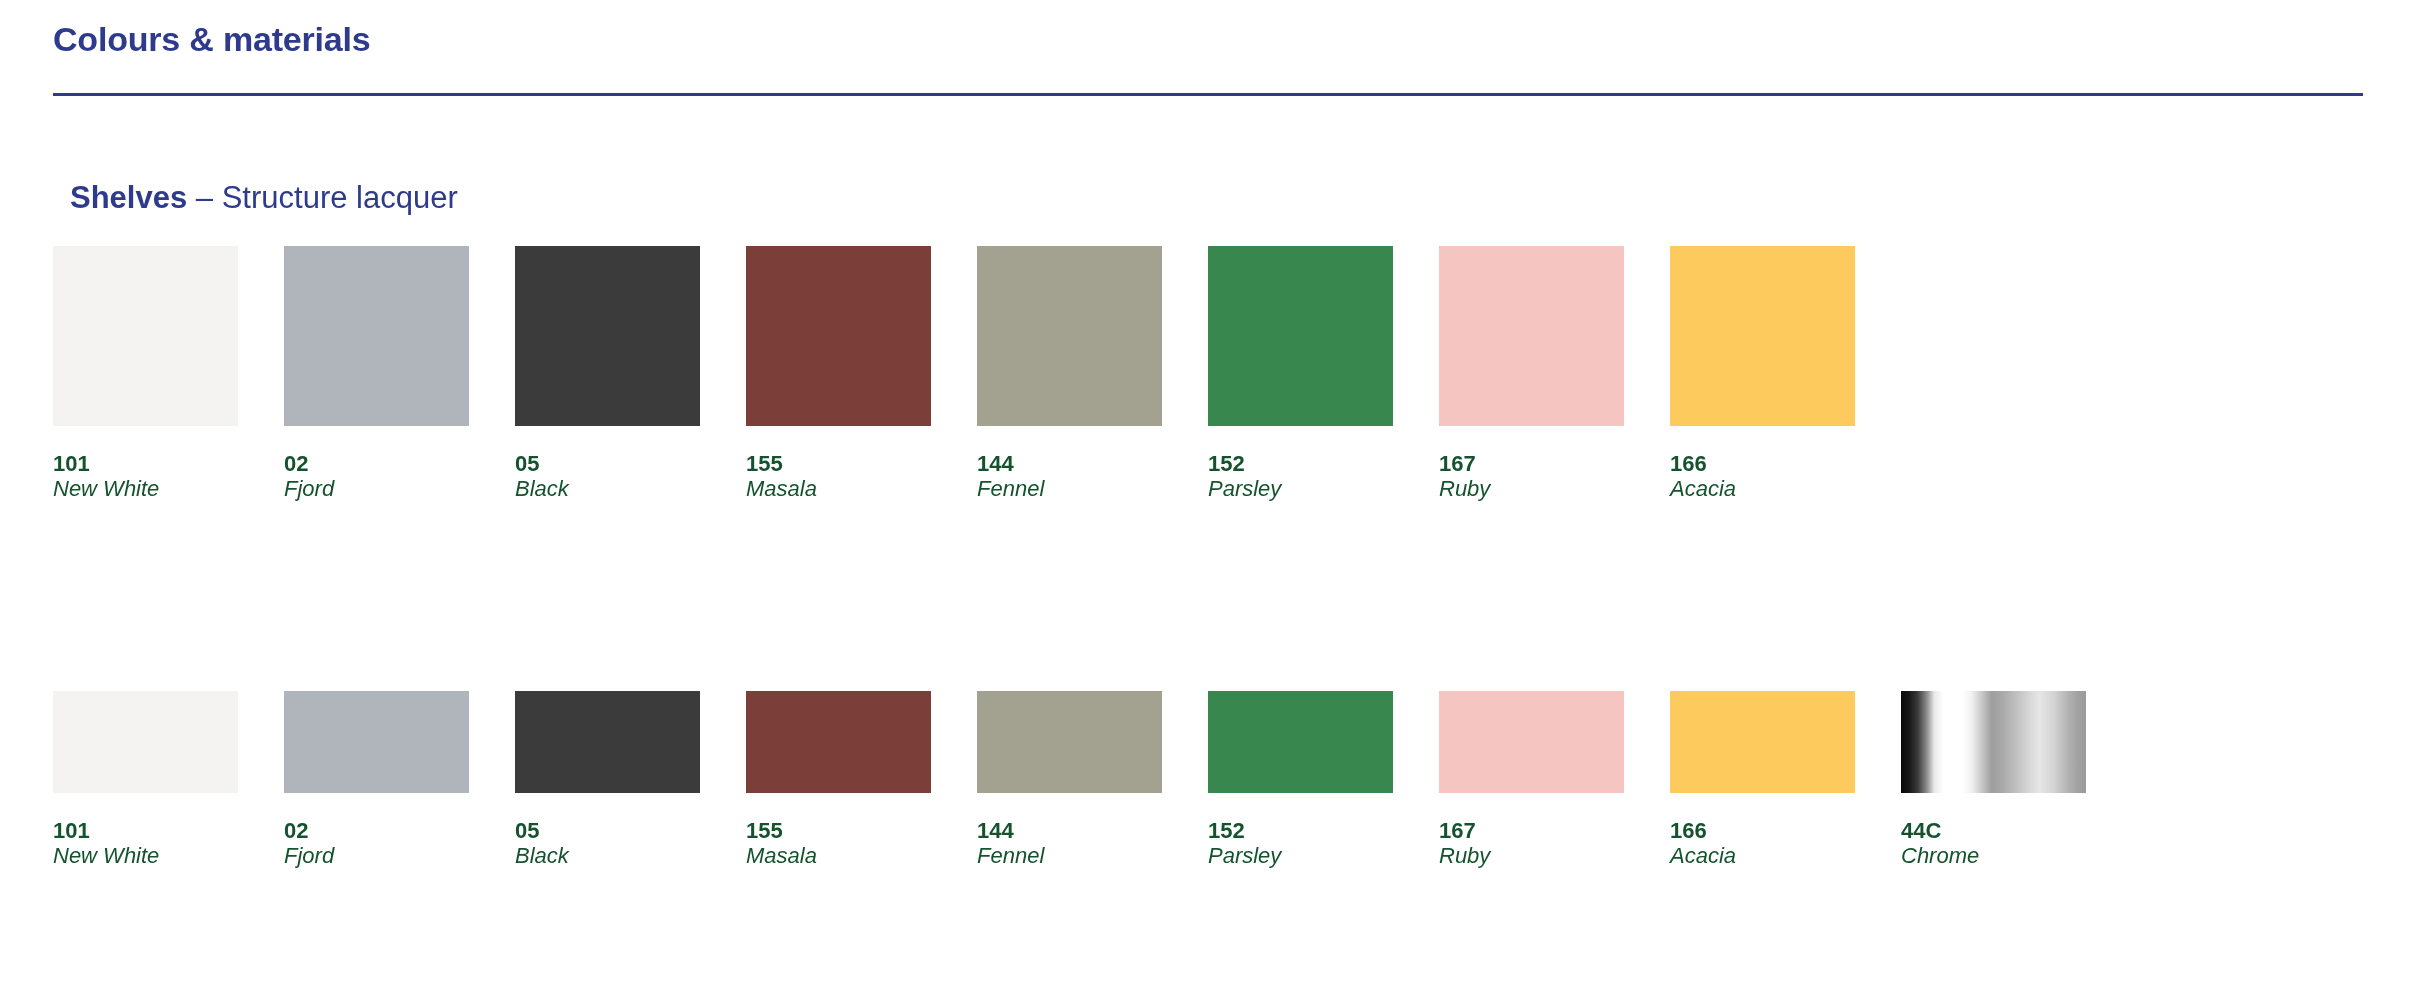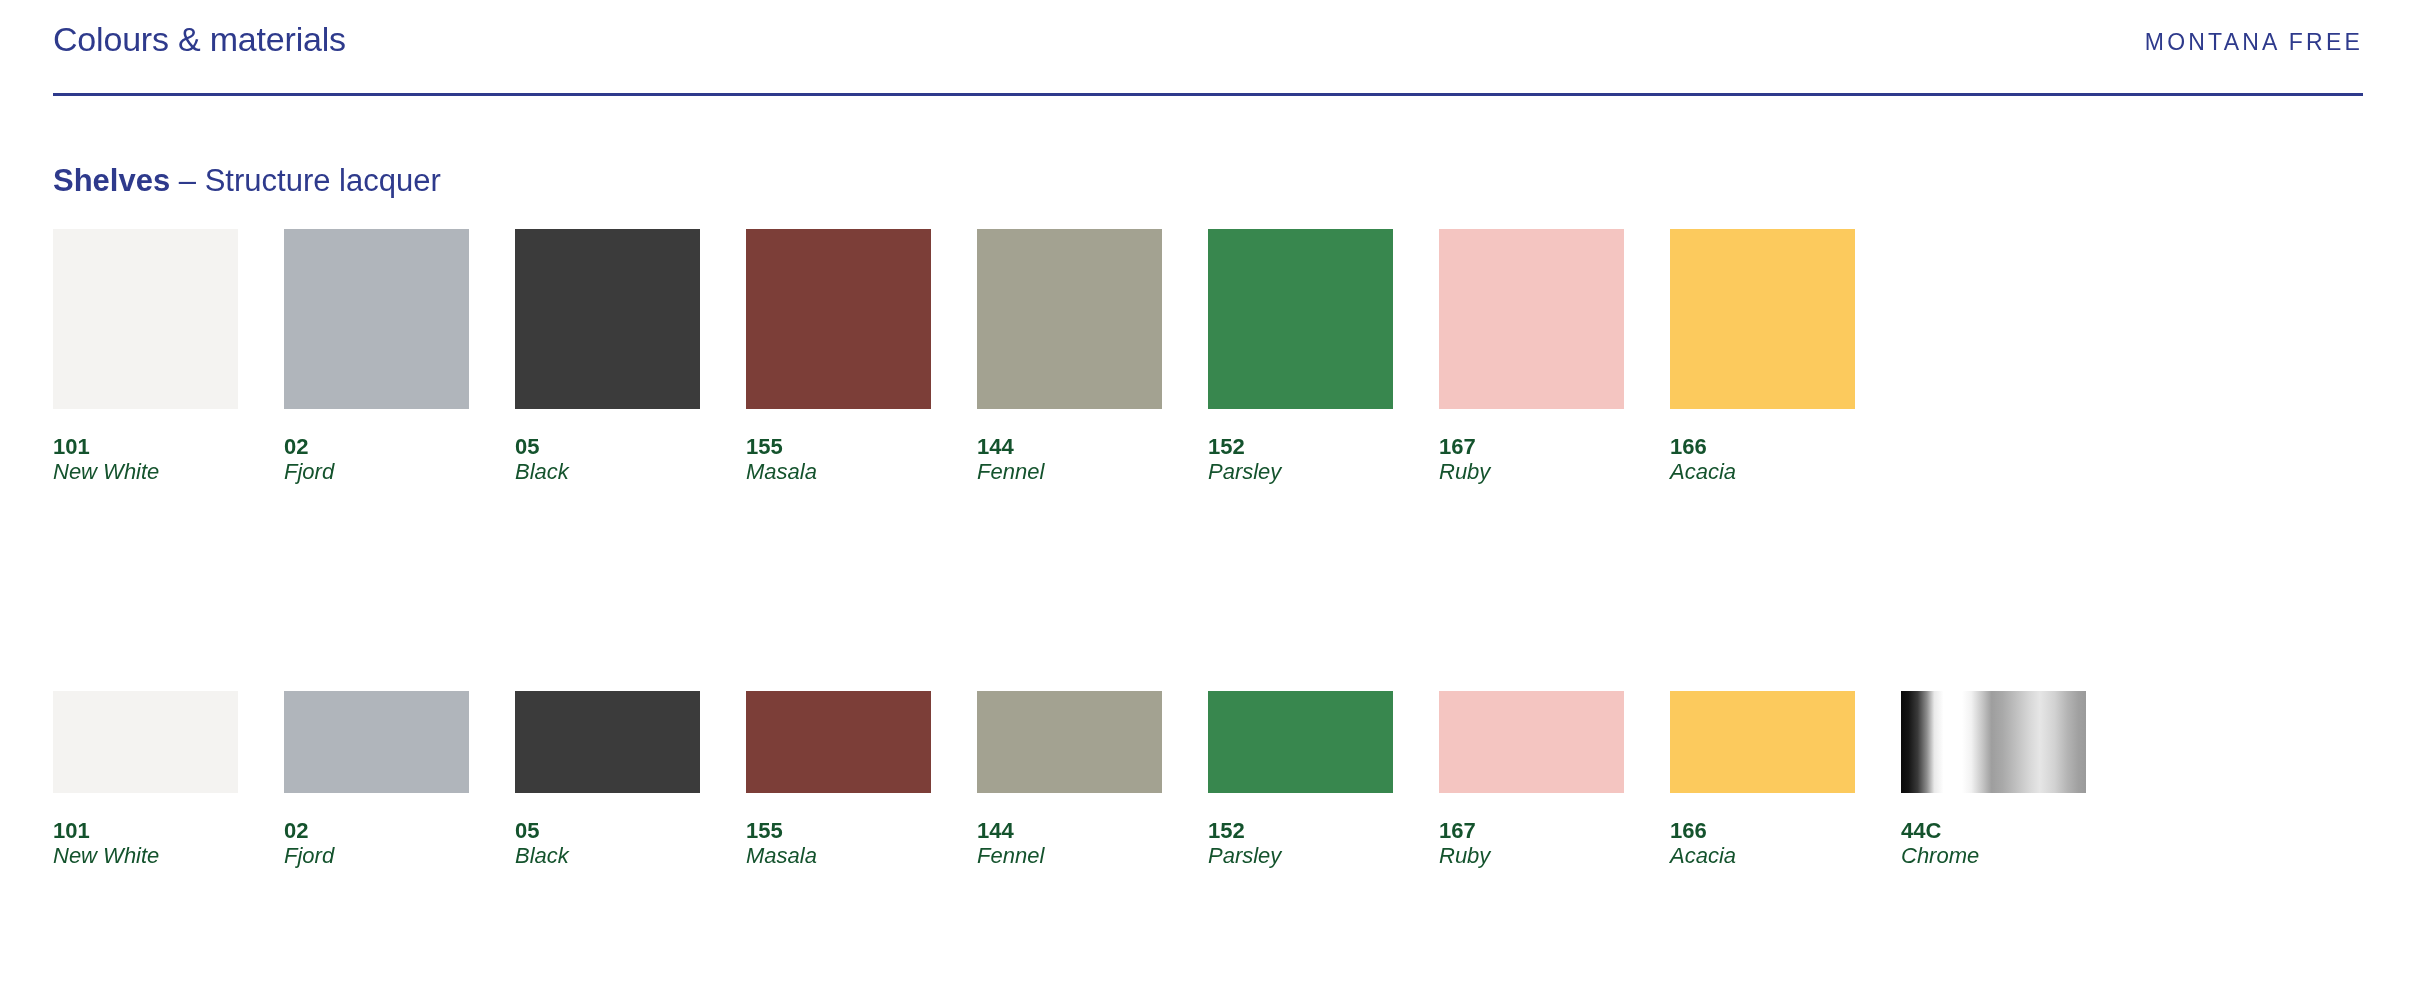--- a/index.html
+++ b/index.html
@@ -30,21 +30,21 @@
     top: 0;
     width: 2310px;
     height: 96px;
     display: flex;
     align-items: flex-start;
     justify-content: space-between;
     box-sizing: border-box;
   }
   .page-title {
     font-size: 34px;
-    font-weight: 400;
+    font-weight: 700;
     letter-spacing: -0.2px;
     color: #2e3a8c;
     line-height: 1;
     padding-top: 22px;
     white-space: nowrap;
   }
   .brand-label {
     font-size: 23px;
     font-weight: 400;
     letter-spacing: 3.2px;
@@ -69,21 +69,21 @@
     width: 2310px;
   }
   .section-1 { top: 165px; }
   .section-2 { top: 658px; }
 
   .section-heading {
     font-size: 31px;
     line-height: 1;
     color: #2e3a8c;
     white-space: nowrap;
-    margin: 0;
+    margin: 17px;
     font-weight: 400;
   }
   .section-heading .grp {
     font-weight: 700;
   }
   .section-heading .sep {
     font-weight: 400;
   }
   .section-heading .desc {
     font-weight: 400;
@@ -129,21 +129,20 @@
     font-style: italic;
   }
 </style>
 </head>
 <body>
 
 <div class="page">
 
   <div class="header">
     <div class="page-title">Colours &amp; materials</div>
-    <div class="brand-label">MONTANA FREE</div>
   </div>
   <div class="header-rule"></div>
 
   <div class="section section-1">
     <div class="section-heading">
       <span class="grp">Shelves</span><span class="sep"> – </span><span class="desc">Structure lacquer</span>
     </div>
     <div class="swatch-row">
         <div class="swatch-cell" style="left: 0px;">
           <div class="swatch-chip" style="background: rgb(244, 243, 241);"></div>

